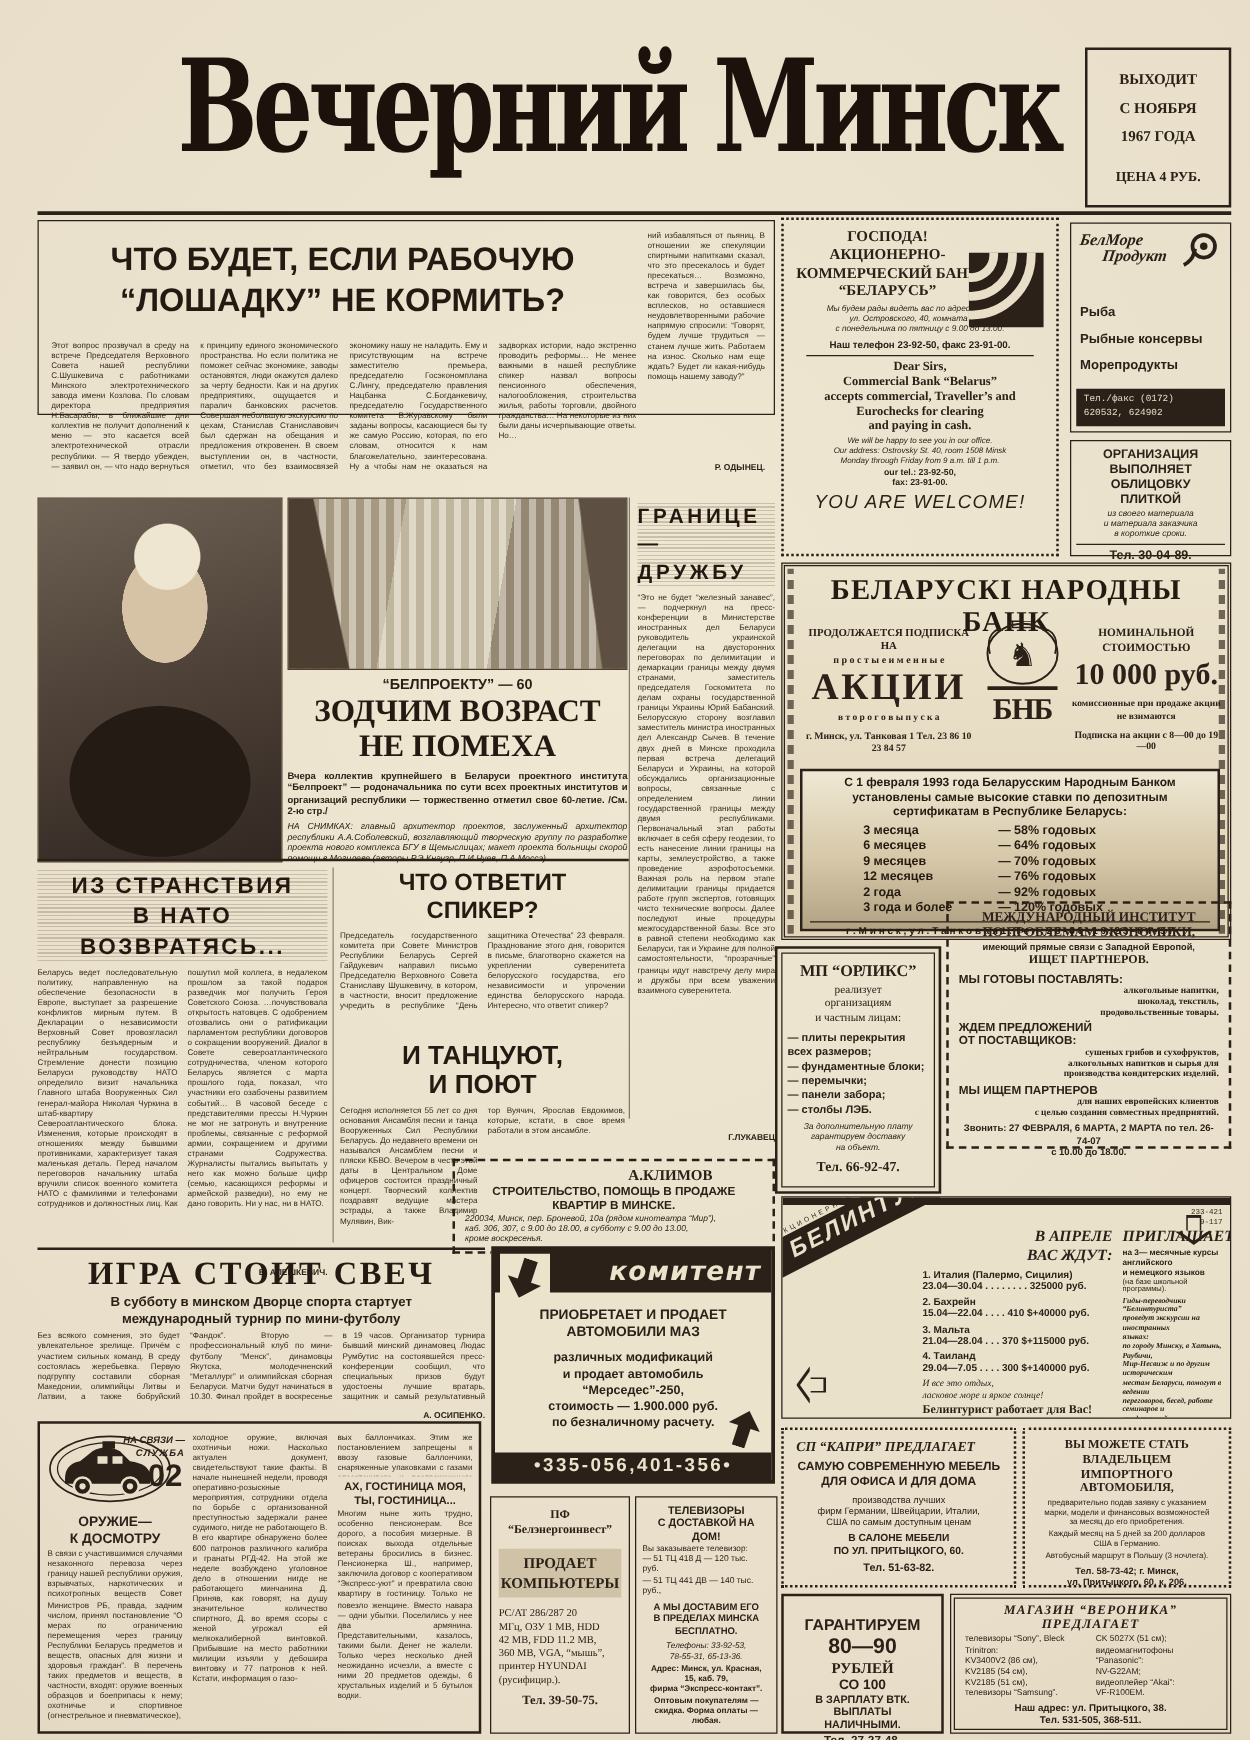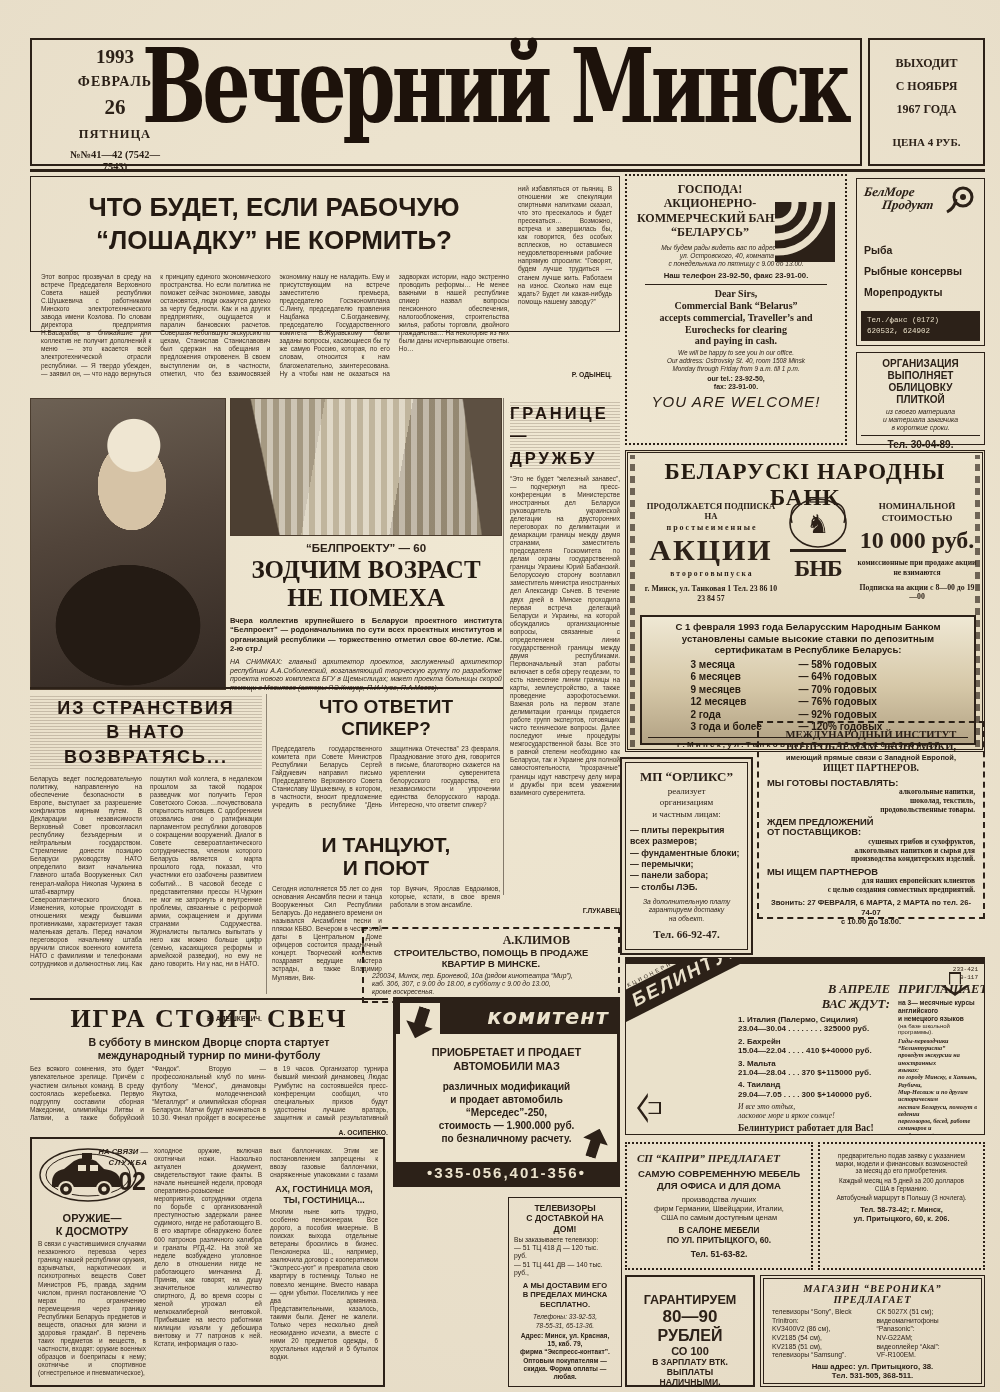--- a/index.html
+++ b/index.html
@@ -54,30 +54,20 @@
   .rate-term{width:108px;}
   .tour{margin-bottom:3px;}
   .tour-name{font-weight:bold;font-size:8px;line-height:1.15;}
   .tour-line{font-weight:bold;font-size:8px;line-height:1.2;}
 </style>
 </head>
 <body>
 
 <div id="page">
 
-  <div class="abs box2" style="left:30px;top:38px;width:832px;height:128px;">
-    <div class="abs ser ctr" style="left:8px;top:6px;width:150px;">
-      <div class="bold" style="font-size:19px;">1993</div>
-      <div class="bold" style="font-size:14px;margin-top:6px;letter-spacing:1px;">ФЕВРАЛЬ</div>
-      <div class="bold" style="font-size:21px;margin-top:5px;">26</div>
-      <div class="bold" style="font-size:12.5px;margin-top:7px;letter-spacing:1px;">ПЯТНИЦА</div>
-      <div class="bold pl" style="font-size:10.5px;margin-top:7px;line-height:1.1;">№№41—42 (7542—
-7543)</div>
-    </div>
-  </div>
   <div class="abs" style="left:142px;top:16px;width:740px;height:150px;z-index:3;">
     <div class="mast-title">Вечерний Минск</div>
   </div>
   <div class="abs box2 ser" style="left:868px;top:38px;width:117px;height:128px;padding:12px 6px;">
     <div class="bold pl ctr" style="font-size:12px;line-height:1.9;">ВЫХОДИТ
 С НОЯБРЯ
 1967 ГОДА</div>
     <div class="bold ctr" style="font-size:11px;margin-top:16px;">ЦЕНА 4 РУБ.</div>
   </div>
   <div class="abs rule" style="left:30px;top:169px;width:955px;height:3px;"></div>
@@ -415,20 +405,33 @@
     </div>
     <div class="abs bodytxt" style="left:122px;top:8px;width:108px;height:232px;">холодное оружие, включая охотничьи ножи. Насколько актуален документ, свидетельствуют такие факты. В начале нынешней недели, проводя оперативно-розыскные мероприятия, сотрудники отдела по борьбе с организованной преступностью задержали ранее судимого, нигде не работающего В. В его квартире обнаружено более 600 патронов различного калибра и гранаты РГД-42. На этой же неделе возбуждено уголовное дело в отношении нигде не работающего минчанина Д. Приняв, как говорят, на душу значительное количество спиртного, Д. во время ссоры с женой угрожал ей мелкокалиберной винтовкой. Прибывшие на место работники милиции изъяли у дебошира винтовку и 77 патронов к ней. Кстати, информация о газо-</div>
     <div class="abs" style="left:238px;top:8px;width:108px;height:236px;">
       <div class="bodytxt" style="height:34px;">вых баллончиках. Этим же постановлением запрещены к ввозу газовые баллончики, снаряженные упаковками с газами слезоточивого и раздражающего действия.</div>
       <div class="bold pl ctr" style="font-size:8.8px;line-height:1.2;margin:3px 0;">АХ, ГОСТИНИЦА МОЯ,
 ТЫ, ГОСТИНИЦА...</div>
       <div class="bodytxt" style="height:170px;">Многим ныне жить трудно, особенно пенсионерам. Все дорого, а пособия мизерные. В поисках выхода отдельные ветераны бросились в бизнес. Пенсионерка Ш., например, заключила договор с кооперативом “Экспресс-уют” и превратила свою квартиру в гостиницу. Только не повезло женщине. Вместо навара — одни убытки. Поселились у нее два армянина. Представительными, казалось, такими были. Денег не жалели. Только через несколько дней неожиданно исчезли, а вместе с ними 20 предметов одежды, 6 хрустальных изделий и 5 бутылок водки.</div>
     </div>
   </div>
 
+  <div class="abs" style="left:392px;top:1197px;width:112px;height:190px;border:1.5px solid var(--ink);padding:8px 6px;">
+    <div class="ser bold pl ctr" style="font-size:9.6px;line-height:1.3;">ПФ
+“Белэнергоинвест”</div>
+    <div class="ser bold pl ctr" style="font-size:12px;line-height:1.3;background:#cfc2a6;margin-top:8px;padding:4px 0;">ПРОДАЕТ
+КОМПЬЮТЕРЫ</div>
+    <div class="ser pl" style="font-size:8.4px;line-height:1.25;margin-top:8px;">PC/AT 286/287 20
+МГц, ОЗУ 1 MB, HDD
+42 MB, FDD 11.2 MB,
+360 MB, VGA, “мышь”,
+принтер HYUNDAI
+(русифицир.).</div>
+    <div class="ser bold ctr" style="font-size:10px;margin-top:6px;">Тел. 39-50-75.</div>
+  </div>
 
   <div class="abs" style="left:508px;top:1197px;width:114px;height:190px;border:1.5px solid var(--ink);padding:5px 5px;">
     <div class="bold pl ctr" style="font-size:8.6px;line-height:1.2;">ТЕЛЕВИЗОРЫ
 С ДОСТАВКОЙ НА ДОМ!</div>
     <div style="font-size:6.6px;margin-top:2px;">Вы заказываете телевизор:</div>
     <div class="pl" style="font-size:6.8px;line-height:1.25;margin-top:1px;">— 51 ТЦ 418 Д — 120 тыс.
 руб.
 — 51 ТЦ 441 ДВ — 140 тыс.
 руб.,</div>
     <div class="bold pl ctr" style="font-size:7.6px;line-height:1.25;margin-top:3px;">А МЫ ДОСТАВИМ ЕГО
@@ -450,34 +453,37 @@
 ДЛЯ ОФИСА И ДЛЯ ДОМА</div>
     <div class="pl ctr" style="font-size:7.4px;line-height:1.25;margin-top:3px;">производства лучших
 фирм Германии, Швейцарии, Италии,
 США по самым доступным ценам</div>
     <div class="bold pl ctr" style="font-size:8.2px;line-height:1.25;margin-top:3px;">В САЛОНЕ МЕБЕЛИ
 ПО УЛ. ПРИТЫЦКОГО, 60.</div>
     <div class="bold ctr" style="font-size:8.6px;margin-top:3px;">Тел. 51-63-82.</div>
   </div>
 
   <div class="abs dotted" style="left:818px;top:1142px;width:167px;height:128px;padding:6px 8px;">
+    <div class="ser bold pl ctr" style="font-size:9.8px;line-height:1.2;">ВЫ МОЖЕТЕ СТАТЬ
+ВЛАДЕЛЬЦЕМ
+ИМПОРТНОГО АВТОМОБИЛЯ,</div>
     <div class="pl ctr" style="font-size:6.4px;line-height:1.2;margin-top:2px;">предварительно подав заявку с указанием
 марки, модели и финансовых возможностей
 за месяц до его приобретения.</div>
     <div class="pl ctr" style="font-size:6.4px;line-height:1.2;margin-top:2px;">Каждый месяц на 5 дней за 200 долларов
 США в Германию.</div>
     <div class="pl ctr" style="font-size:6.4px;line-height:1.2;margin-top:2px;">Автобусный маршрут в Польшу (3 ночлега).</div>
     <div class="bold pl ctr" style="font-size:7.4px;line-height:1.25;margin-top:3px;">Тел. 58-73-42; г. Минск,
 ул. Притыцкого, 60, к. 206.</div>
   </div>
 
   <div class="abs box2" style="left:625px;top:1275px;width:130px;height:112px;padding:16px 4px;">
     <div class="bold ctr" style="font-size:12.6px;">ГАРАНТИРУЕМ</div>
     <div class="bold ctr" style="font-size:17px;">80—90</div>
-    <div class="bold ctr" style="font-size:16px;">РУБЛЕЙ</div>
+    <div class="bold ctr" style="font-size:12px;font-family:Liberation Serif, serif;">РУБЛЕЙ</div>
     <div class="bold ctr" style="font-size:11px;">СО 100</div>
     <div class="bold ctr" style="font-size:8.6px;">В ЗАРПЛАТУ ВТК.</div>
     <div class="bold ctr" style="font-size:8.6px;">ВЫПЛАТЫ</div>
     <div class="bold ctr" style="font-size:8.6px;">НАЛИЧНЫМИ.</div>
     <div class="bold ctr" style="font-size:9.4px;margin-top:2px;">Тел. 27-27-48.</div>
   </div>
 
   <div class="abs" style="left:760px;top:1275px;width:225px;height:112px;border:4px double var(--ink);padding:4px 8px;">
     <div class="ser bold it ctr" style="font-size:10.4px;letter-spacing:1px;">МАГАЗИН “ВЕРОНИКА” ПРЕДЛАГАЕТ</div>
     <div style="display:flex;gap:8px;margin-top:3px;">

